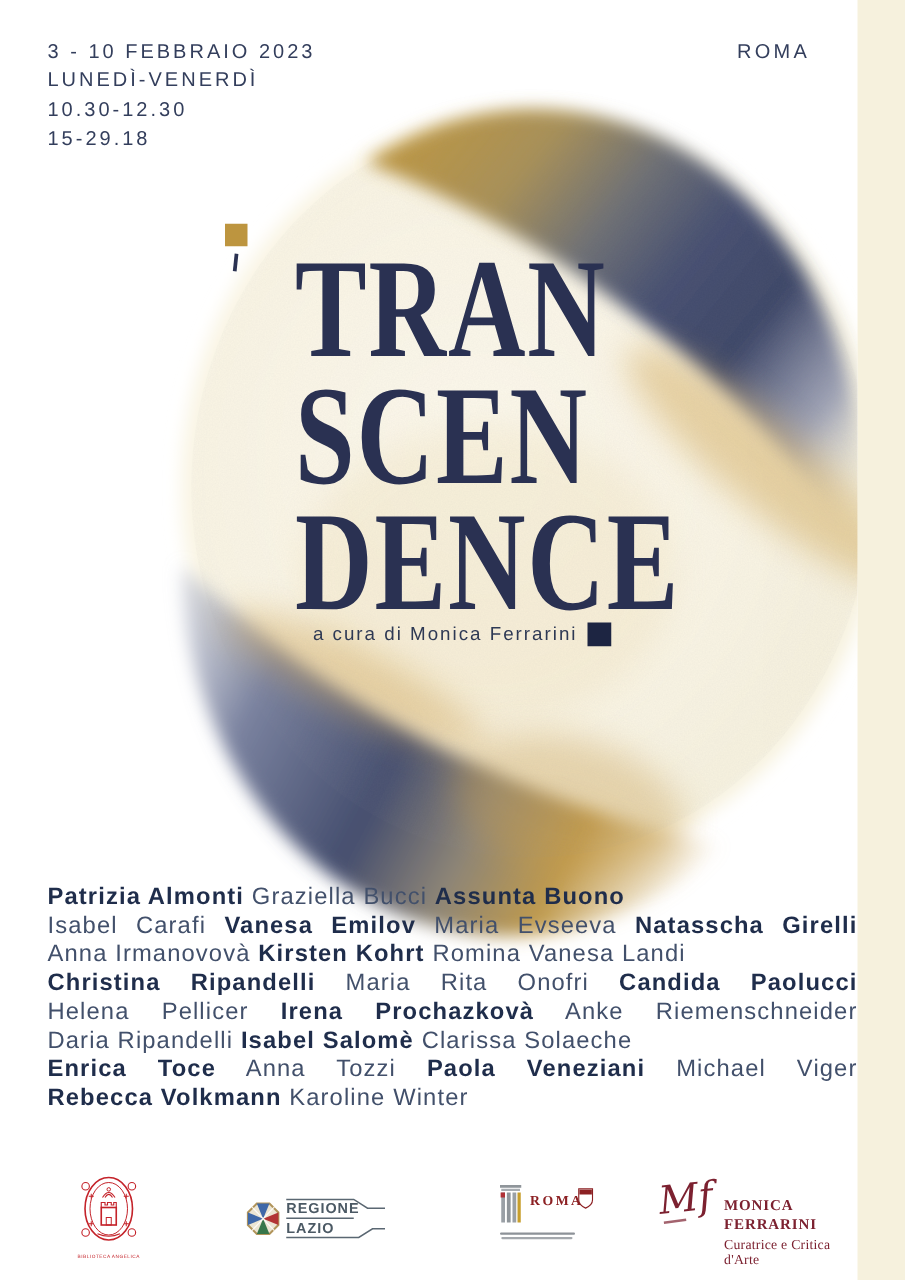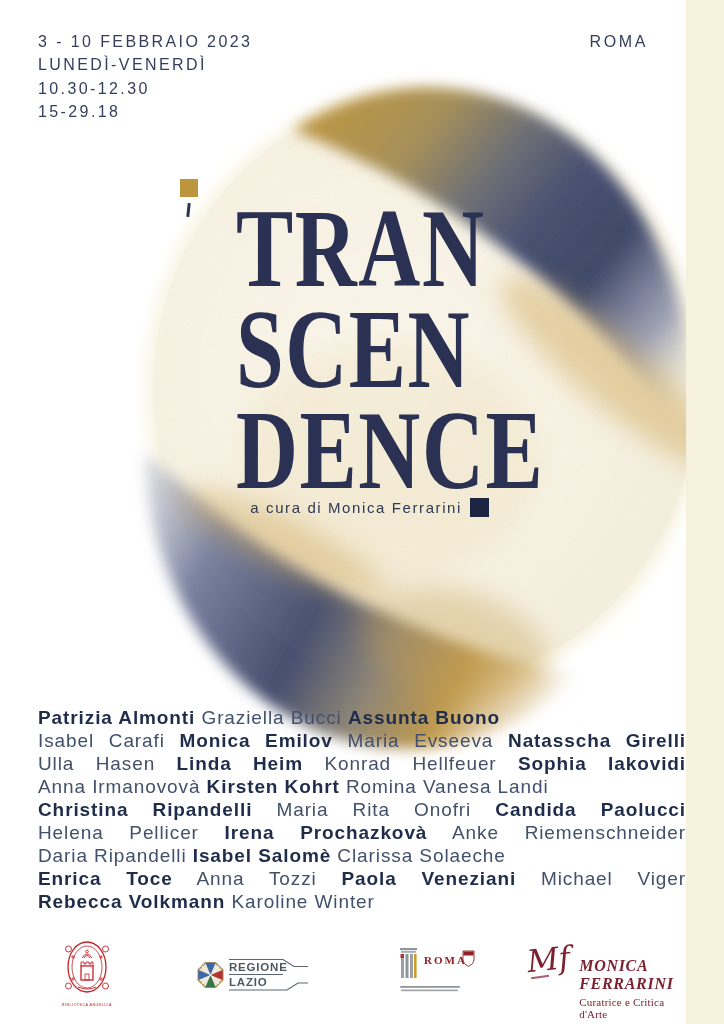--- a/index.html
+++ b/index.html
@@ -33,21 +33,21 @@
 
   
   .logo-biblioteca{position:absolute;left:60px;top:935px;width:54px;height:78px;background:#ffffff;z-index:2;}
   .logo-regione{position:absolute;left:196px;top:957px;z-index:2;}
   .logo-roma{position:absolute;left:400px;top:946px;z-index:2;}
   .logo-mf{position:absolute;left:527px;top:944px;z-index:2;display:flex;color:#7c2130;}
   .mf-mono{font-family:"DejaVu Serif",serif;font-style:italic;font-size:31px;line-height:30px;
            transform:rotate(-6deg);}
   .mf-squiggle{width:18px;height:1.5px;background:#7c2130;opacity:.7;transform:rotate(-8deg);margin:2px 0 0 4px;}
   .mf-text{margin-left:9px;padding-top:13px;font-family:"Liberation Serif",serif;}
-  .mf-name{font-size:16px;font-weight:700;letter-spacing:0.7px;font-style:italic;}
+  .mf-name{font-size:12px;font-weight:700;letter-spacing:0.7px;}
   .mf-role{font-size:11px;letter-spacing:0.2px;margin-top:3px;}
 
   svg text{font-family:"Liberation Sans",sans-serif;}
   .serif-text{font-family:"Liberation Serif",serif;}
 </style>
 </head>
 <body>
 
 <div class="poster">
 
@@ -114,22 +114,21 @@
     <span class="tl">SCEN</span>
     <span class="tl">DENCE</span>
   </div>
   <div class="curator-row">
     <span class="curator">a cura di Monica Ferrarini</span>
     <span class="navy-sq"></span>
   </div>
 
   <div class="artists">
       <div class="names-line"><span class="n-bold">Patrizia Almonti</span> <span class="n-reg">Graziella Bucci</span> <span class="n-bold">Assunta Buono</span></div>
-      <div class="names-line just"><span class="n-reg">Isabel Carafi</span> <span class="n-bold">Monica Emilov</span> <span class="n-reg">Maria Evseeva</span> <span class="n-bold">Natasscha Girelli</span></div>
-      <div class="names-line just"><span class="n-reg">Ulla Hasen</span> <span class="n-bold">Linda Heim</span> <span class="n-reg">Konrad Hellfeuer</span> <span class="n-bold">Sophia Iakovidi</span></div>
+      <div class="names-line just"><span class="n-reg">Isabel Carafi</span> <span class="n-bold">Vanesa Emilov</span> <span class="n-reg">Maria Evseeva</span> <span class="n-bold">Natasscha Girelli</span></div>
       <div class="names-line"><span class="n-reg">Anna Irmanovovà</span> <span class="n-bold">Kirsten Kohrt</span> <span class="n-reg">Romina Vanesa Landi</span></div>
       <div class="names-line just"><span class="n-bold">Christina Ripandelli</span> <span class="n-reg">Maria Rita Onofri</span> <span class="n-bold">Candida Paolucci</span></div>
       <div class="names-line just"><span class="n-reg">Helena Pellicer</span> <span class="n-bold">Irena Prochazkovà</span> <span class="n-reg">Anke Riemenschneider</span></div>
       <div class="names-line"><span class="n-reg">Daria Ripandelli</span> <span class="n-bold">Isabel Salomè</span> <span class="n-reg">Clarissa Solaeche</span></div>
       <div class="names-line just"><span class="n-bold">Enrica Toce</span> <span class="n-reg">Anna Tozzi</span> <span class="n-bold">Paola Veneziani</span> <span class="n-reg">Michael Viger</span></div>
       <div class="names-line"><span class="n-bold">Rebecca Volkmann</span> <span class="n-reg">Karoline Winter</span></div>
     </div>
 
   <div class="logo-biblioteca">
     <svg width="54" height="78" viewBox="0 0 54 78">

